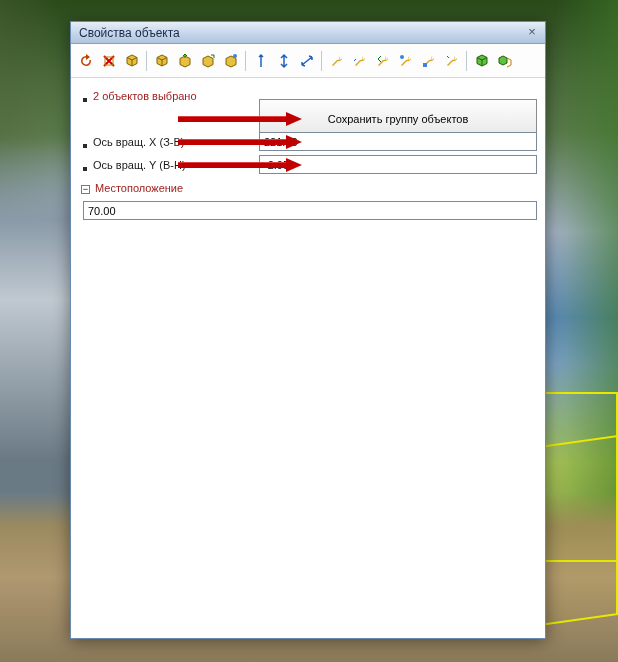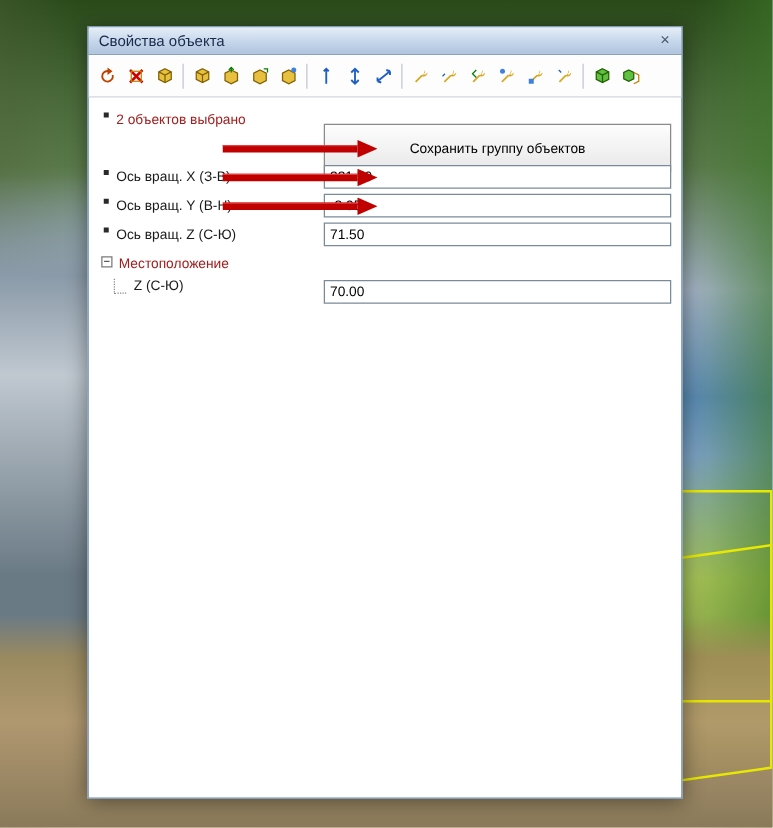--- a/index.html
+++ b/index.html
@@ -94,21 +94,21 @@
   }
   .row {
     display: flex;
     align-items: center;
     height: 23px;
     position: relative;
   }
   .label-col {
     width: 176px;
     display: flex;
-    align-items: flex-start;
+    align-items: flex-end;
     padding-left: 2px;
     position: relative;
   }
   .val-col {
     flex: 1;
     padding-left: 4px;
   }
   .bullet {
     width: 4px; height: 4px;
     background: #2a2a2a;
@@ -358,45 +358,32 @@
     <div class="row">
       <div class="label-col">
         <span class="bullet"></span>
         <span class="lbl-text">Ось вращ. Y (В-Н)</span>
       </div>
       <div class="val-col">
         <input class="fld" value="-2.95" style="">
       </div>
     </div>
 
-    <div class="row">
-      <div class="label-col">
-        <span class="bullet"></span>
-        <span class="lbl-text">Ось вращ. Z (С-Ю)</span>
-      </div>
-      <div class="val-col">
-        <input class="fld" value="71.50" style="">
-      </div>
-    </div>
 
     <div class="row">
       <div class="label-col">
         <span class="tree-toggle">−</span>
         <span class="lbl-text red">Местоположение</span>
       </div>
       <div class="val-col"></div>
     </div>
 
 
 
     <div class="row">
-      <div class="label-col">
-        <span class="tree-elbow"></span>
-        <span class="lbl-text">Z (С-Ю)</span>
-      </div>
       <div class="val-col">
         <input class="fld" value="70.00" style="">
       </div>
     </div>
 
 
   </div>
 </div>
 
 </body></html>

